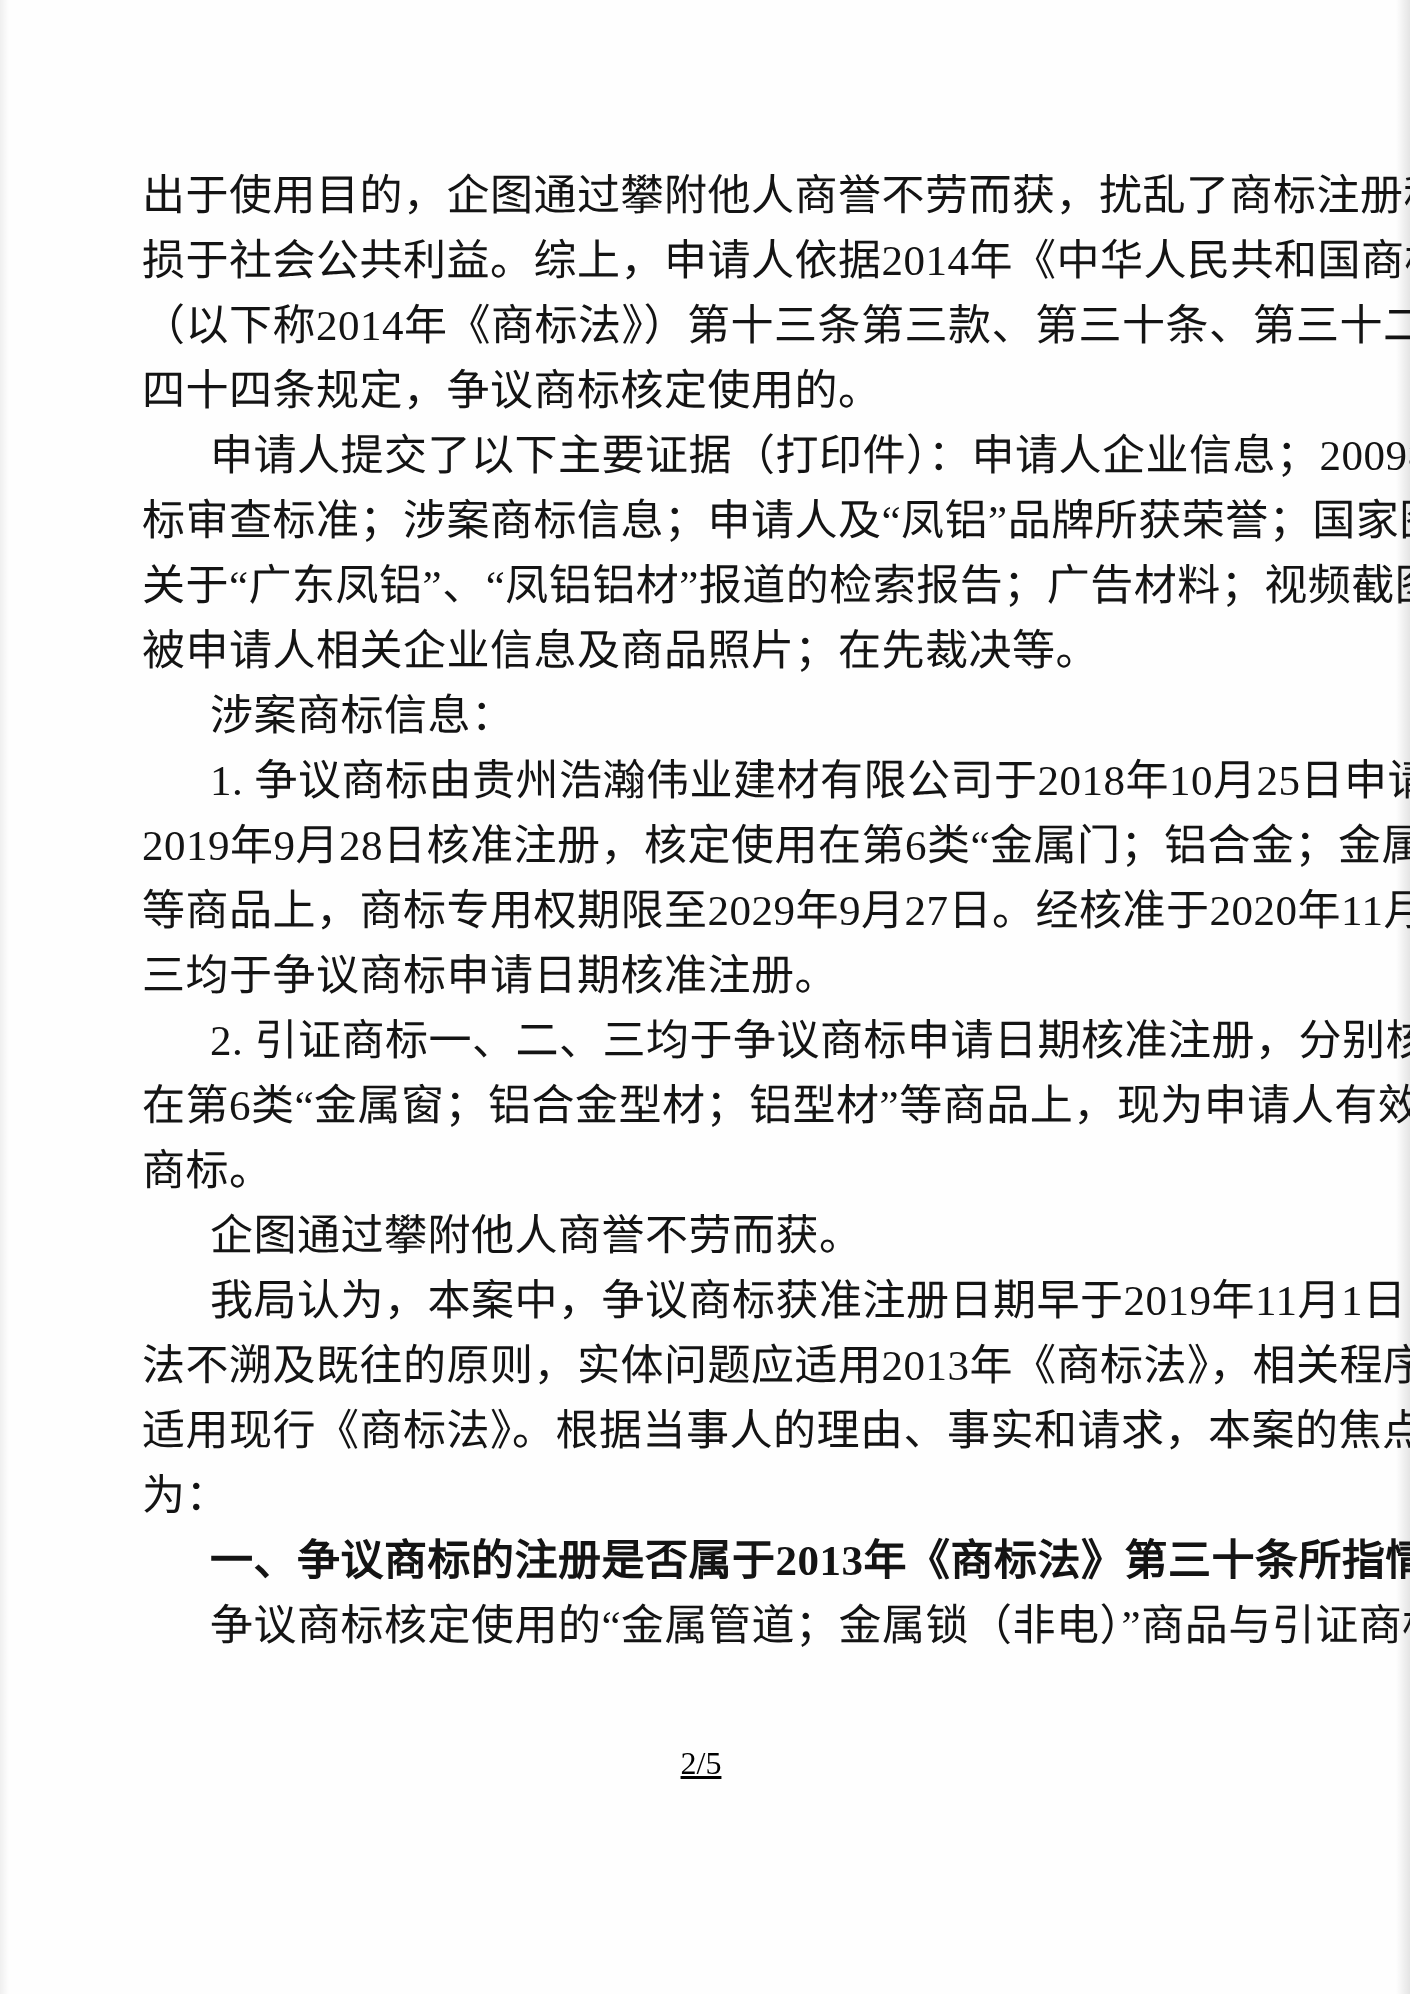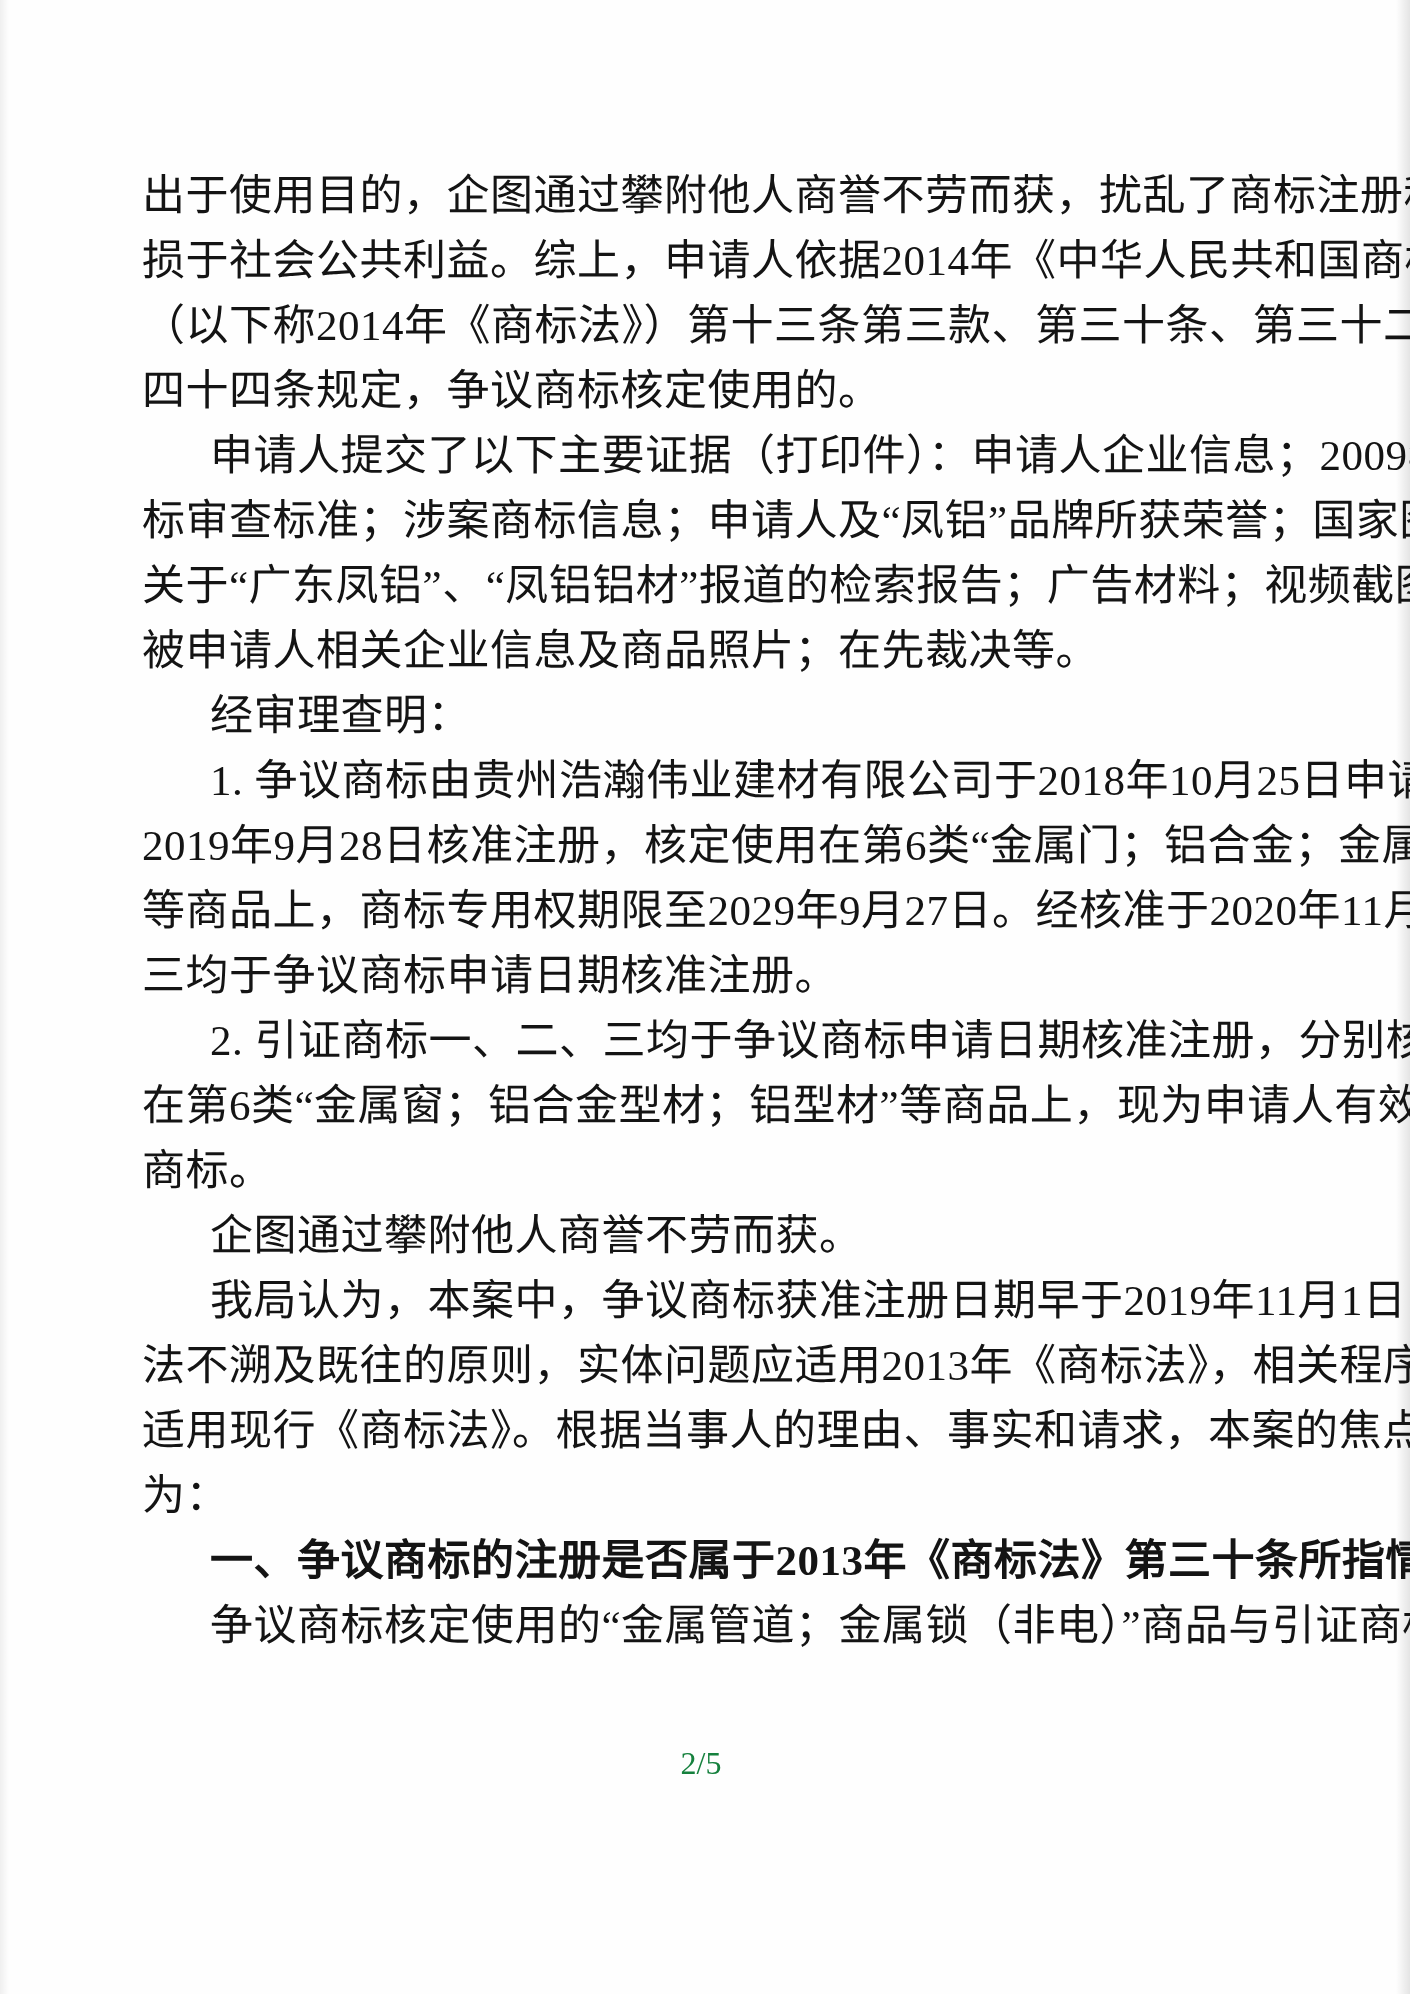--- a/index.html
+++ b/index.html
@@ -55,37 +55,38 @@
     font-weight: 700;
   }
   .page-number {
     position: absolute;
     left: 142px;
     top: 1743px;
     width: 1118px;
     text-align: center;
     font-size: 32px;
     line-height: 40px;
-    color: #15803d;
+    color: #000000;
+    text-decoration: underline;
   }
 </style>
 </head>
 <body>
 
 <div class="page">
   <div class="text-block">
       <div class="line">出于使用目的，企图通过攀附他人商誉不劳而获，扰乱了商标注册秩序，有</div>
       <div class="line">损于社会公共利益。综上，申请人依据2014年《中华人民共和国商标法》</div>
       <div class="line">（以下称2014年《商标法》）第十三条第三款、第三十条、第三十二条、第</div>
       <div class="line">四十四条规定，争议商标核定使用的。</div>
       <div class="line indent">申请人提交了以下主要证据（打印件）：申请人企业信息；2009年版商</div>
       <div class="line">标审查标准；涉案商标信息；申请人及“凤铝”品牌所获荣誉；国家图书馆</div>
       <div class="line">关于“广东凤铝”、“凤铝铝材”报道的检索报告；广告材料；视频截图；</div>
       <div class="line">被申请人相关企业信息及商品照片；在先裁决等。</div>
-      <div class="line indent">经审理查明：</div>
+      <div class="line indent">涉案商标信息：</div>
       <div class="line indent">1. 争议商标由贵州浩瀚伟业建材有限公司于2018年10月25日申请注册，</div>
       <div class="line">2019年9月28日核准注册，核定使用在第6类“金属门；铝合金；金属管道”</div>
       <div class="line">等商品上，商标专用权期限至2029年9月27日。经核准于2020年11月20日转</div>
       <div class="line">三均于争议商标申请日期核准注册。</div>
       <div class="line indent">2. 引证商标一、二、三均于争议商标申请日期核准注册，分别核定使用</div>
       <div class="line">在第6类“金属窗；铝合金型材；铝型材”等商品上，现为申请人有效注册</div>
       <div class="line">商标。</div>
       <div class="line indent">企图通过攀附他人商誉不劳而获。</div>
       <div class="line indent">我局认为，本案中，争议商标获准注册日期早于2019年11月1日，根据</div>
       <div class="line">法不溯及既往的原则，实体问题应适用2013年《商标法》，相关程序问题仍</div>

